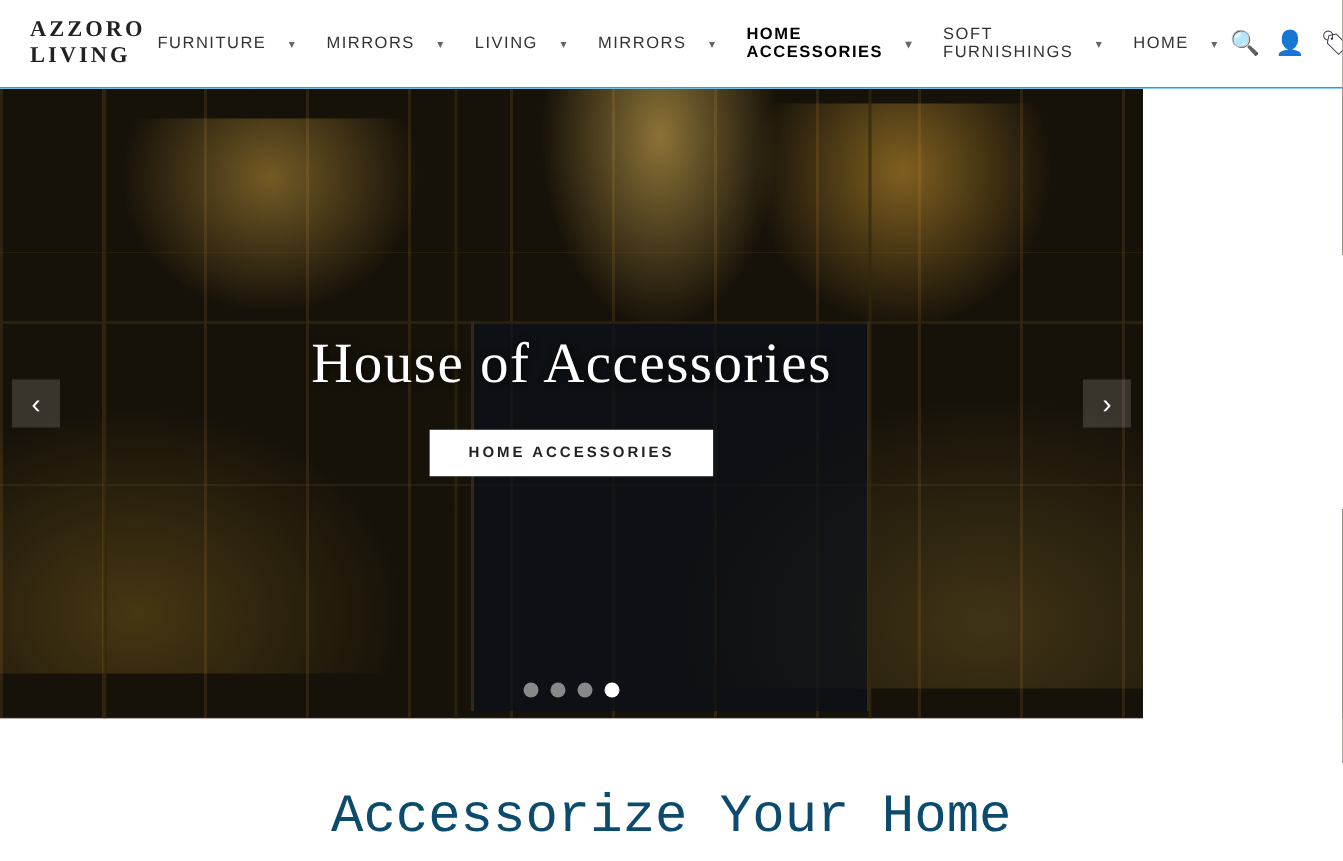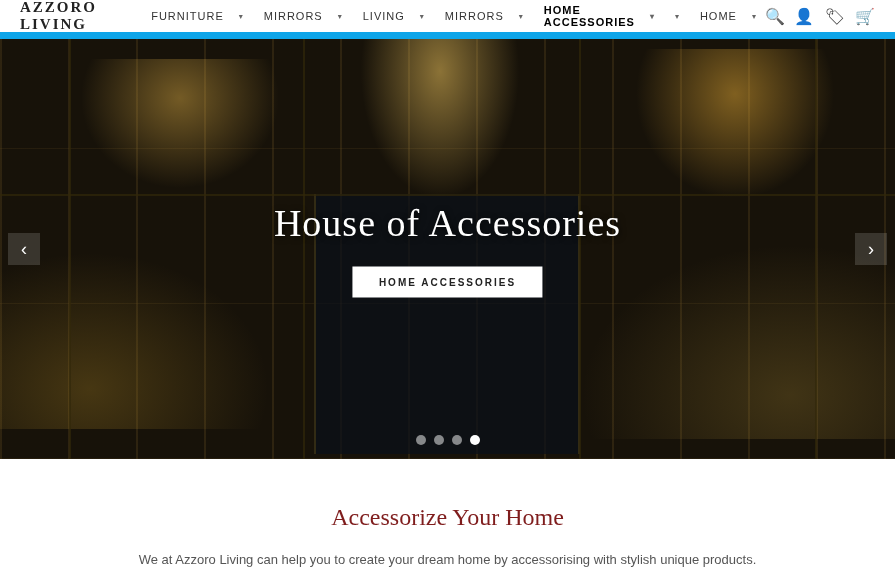--- a/index.html
+++ b/index.html
@@ -4,22 +4,22 @@
   <style>
     * { margin: 0; padding: 0; box-sizing: border-box; }
     body { font-family: 'Georgia', serif; background: #fff; width: 895px; overflow-x: hidden; }
 
     
     header {
       display: flex;
       align-items: center;
       justify-content: space-between;
       padding: 0 20px;
-      height: 39px;
-      border-bottom: 7px solid #0ea5e9;
+      height: 59px;
+      border-bottom: 1px solid #0ea5e9;
       background: #fff;
       position: relative;
       z-index: 10;
     }
     .logo {
       font-family: 'Georgia', serif;
       font-size: 15px;
       letter-spacing: 2px;
       font-weight: bold;
       color: #222;
@@ -55,21 +55,21 @@
     }
     .header-icons span {
       font-size: 16px;
       cursor: pointer;
       color: #333;
     }
 
     
     .hero {
       position: relative;
-      width: 895px;
+      width: 762px;
       height: 420px;
       overflow: hidden;
       background: #1a1a1a;
     }
     .hero-bg {
       width: 100%;
       height: 100%;
       background: 
         linear-gradient(rgba(0,0,0,0.45), rgba(0,0,0,0.45)),
         repeating-linear-gradient(
@@ -202,24 +202,24 @@
       background: #fff;
     }
 
     
     .info-section {
       background: #fff;
       text-align: center;
       padding: 45px 120px 30px;
     }
     .info-heading {
-      font-size: 24px;
-      font-family: Liberation Serif, serif;
+      font-size: 36px;
+      font-family: Liberation Mono, monospace;
       font-weight: 400;
-      color: #7f1d1d;
+      color: #0c4a6e;
       margin-bottom: 18px;
     }
     .info-text {
       font-size: 13px;
       color: #555;
       line-height: 1.7;
       font-family: Arial, sans-serif;
     }
   </style>
 </head>
@@ -242,20 +242,21 @@
     </div>
     <div class="nav-item">
       <span>MIRRORS</span>
       <span class="chevron">▾</span>
     </div>
     <div class="nav-item active">
       <span>HOME ACCESSORIES</span>
       <span class="chevron">▾</span>
     </div>
     <div class="nav-item">
+      <span>SOFT FURNISHINGS</span>
       <span class="chevron">▾</span>
     </div>
     <div class="nav-item">
       <span>HOME</span>
       <span class="chevron">▾</span>
     </div>
   </nav>
   <div class="header-icons">
     <span>🔍</span>
     <span>👤</span>

